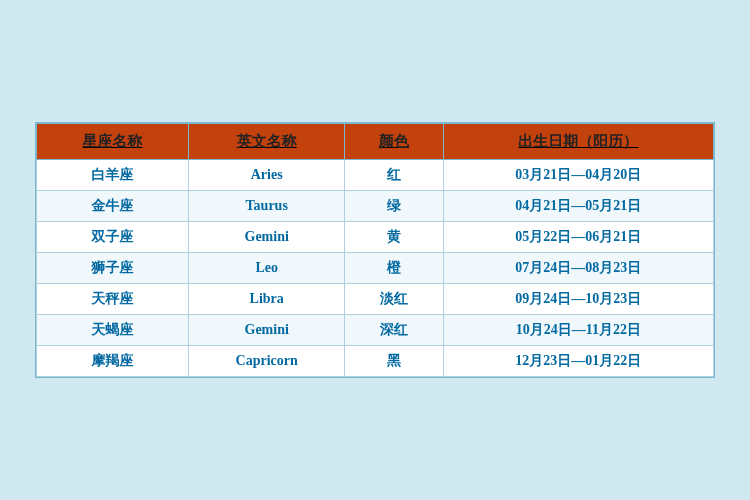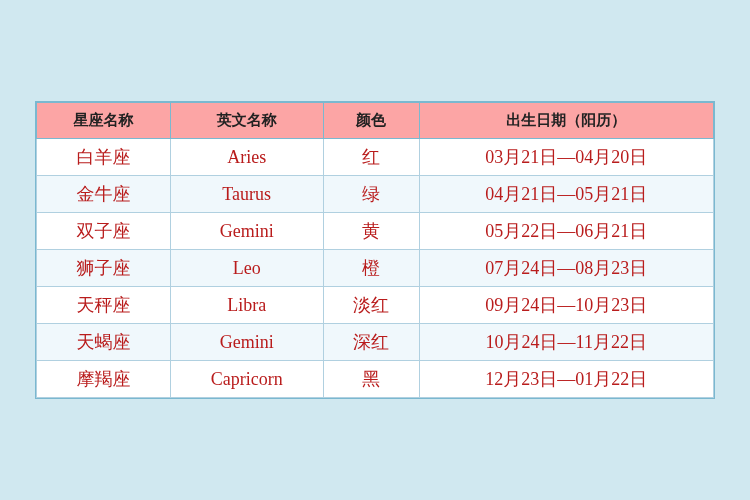--- a/index.html
+++ b/index.html
@@ -15,42 +15,44 @@
     .table-container {
       background: #fff;
       border: 1px solid #7ab8d0;
       width: 680px;
     }
     table {
       width: 100%;
       border-collapse: collapse;
     }
     thead tr {
-      background: #fca5a5;
+      background: #c2410c;
+      text-decoration: underline;
     }
     thead th {
       border: 1px solid #7ab8d0;
       padding: 8px 12px;
       text-align: center;
       font-size: 15px;
       font-weight: bold;
       color: #222;
     }
     tbody tr {
       background: #fff;
     }
     tbody tr:nth-child(even) {
       background: #f0f8fc;
     }
     tbody td {
       border: 1px solid #b0d0e0;
       padding: 6px 12px;
       text-align: center;
-      font-size: 18px;
-      color: #b91c1c;
+      font-size: 14px;
+      color: #0369a1;
+      font-weight: bold;
     }
   </style>
 </head>
 <body>
 
 <div class="table-container">
   <table>
     <thead>
       <tr>
         <th>星座名称</th>

